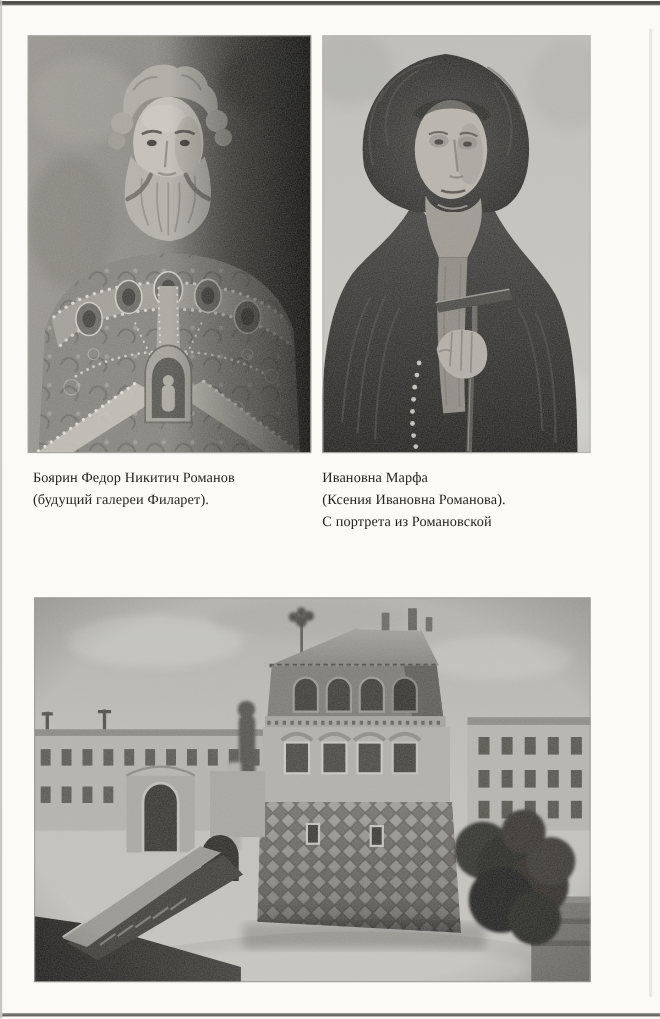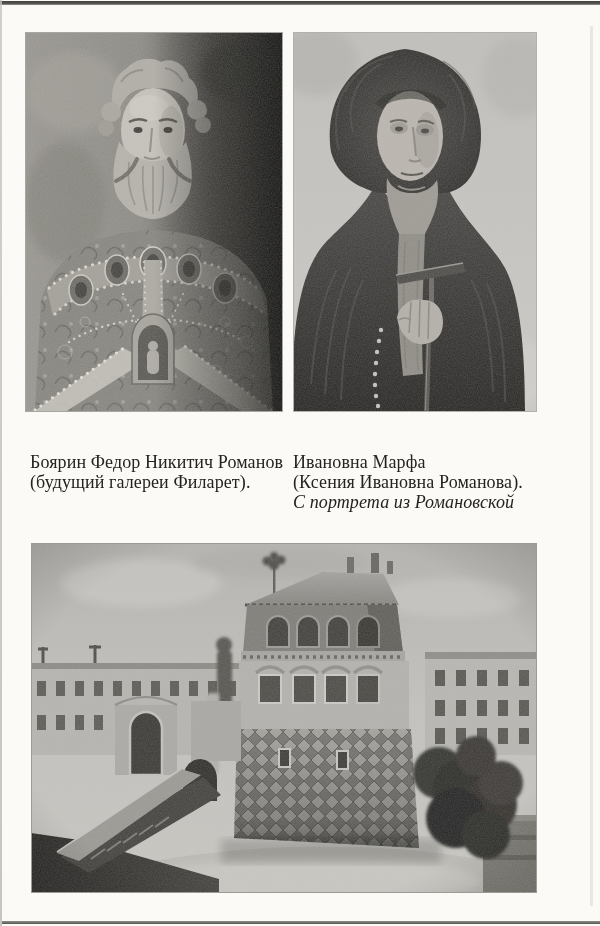--- a/index.html
+++ b/index.html
@@ -12,23 +12,23 @@
   .scan-top { position:absolute; left:0; top:1px; width:600px; height:4px;
     background:linear-gradient(180deg,#3f3f3d 0%, #585855 70%, #9b9b97 100%); }
   .scan-bottom { position:absolute; left:2px; top:921px; width:598px; height:3px;
     background:linear-gradient(180deg,#8f8f8c, #55554f); }
   .edge-left { position:absolute; left:0; top:0; width:2px; height:926px;
     background:linear-gradient(180deg,#c6c5c2, #b9b8b4); opacity:.8; }
   .edge-right { position:absolute; left:590px; top:26px; width:3px; height:880px;
     background:#e8e7e3; }
   .fig { position:absolute; }
   .fig svg { display:block; width:100%; height:100%; }
-  .caption { position:absolute; font-size:18px; line-height:20px; color:#24231f;
-    letter-spacing:.1px; white-space:nowrap;margin-top:28px; }
-  .caption .it { font-style:italic; }
+  .caption { position:absolute; font-size:13px; line-height:20px; color:#24231f;
+    letter-spacing:.1px; white-space:nowrap; }
+  .caption .it { }
   .caption .sep { display:inline-block; width:5px; }
 </style>
 </head>
 <body>
 
 <div class="page">
 
   <div class="scan-top"></div>
   <div class="scan-bottom"></div>
   <div class="edge-left"></div>

